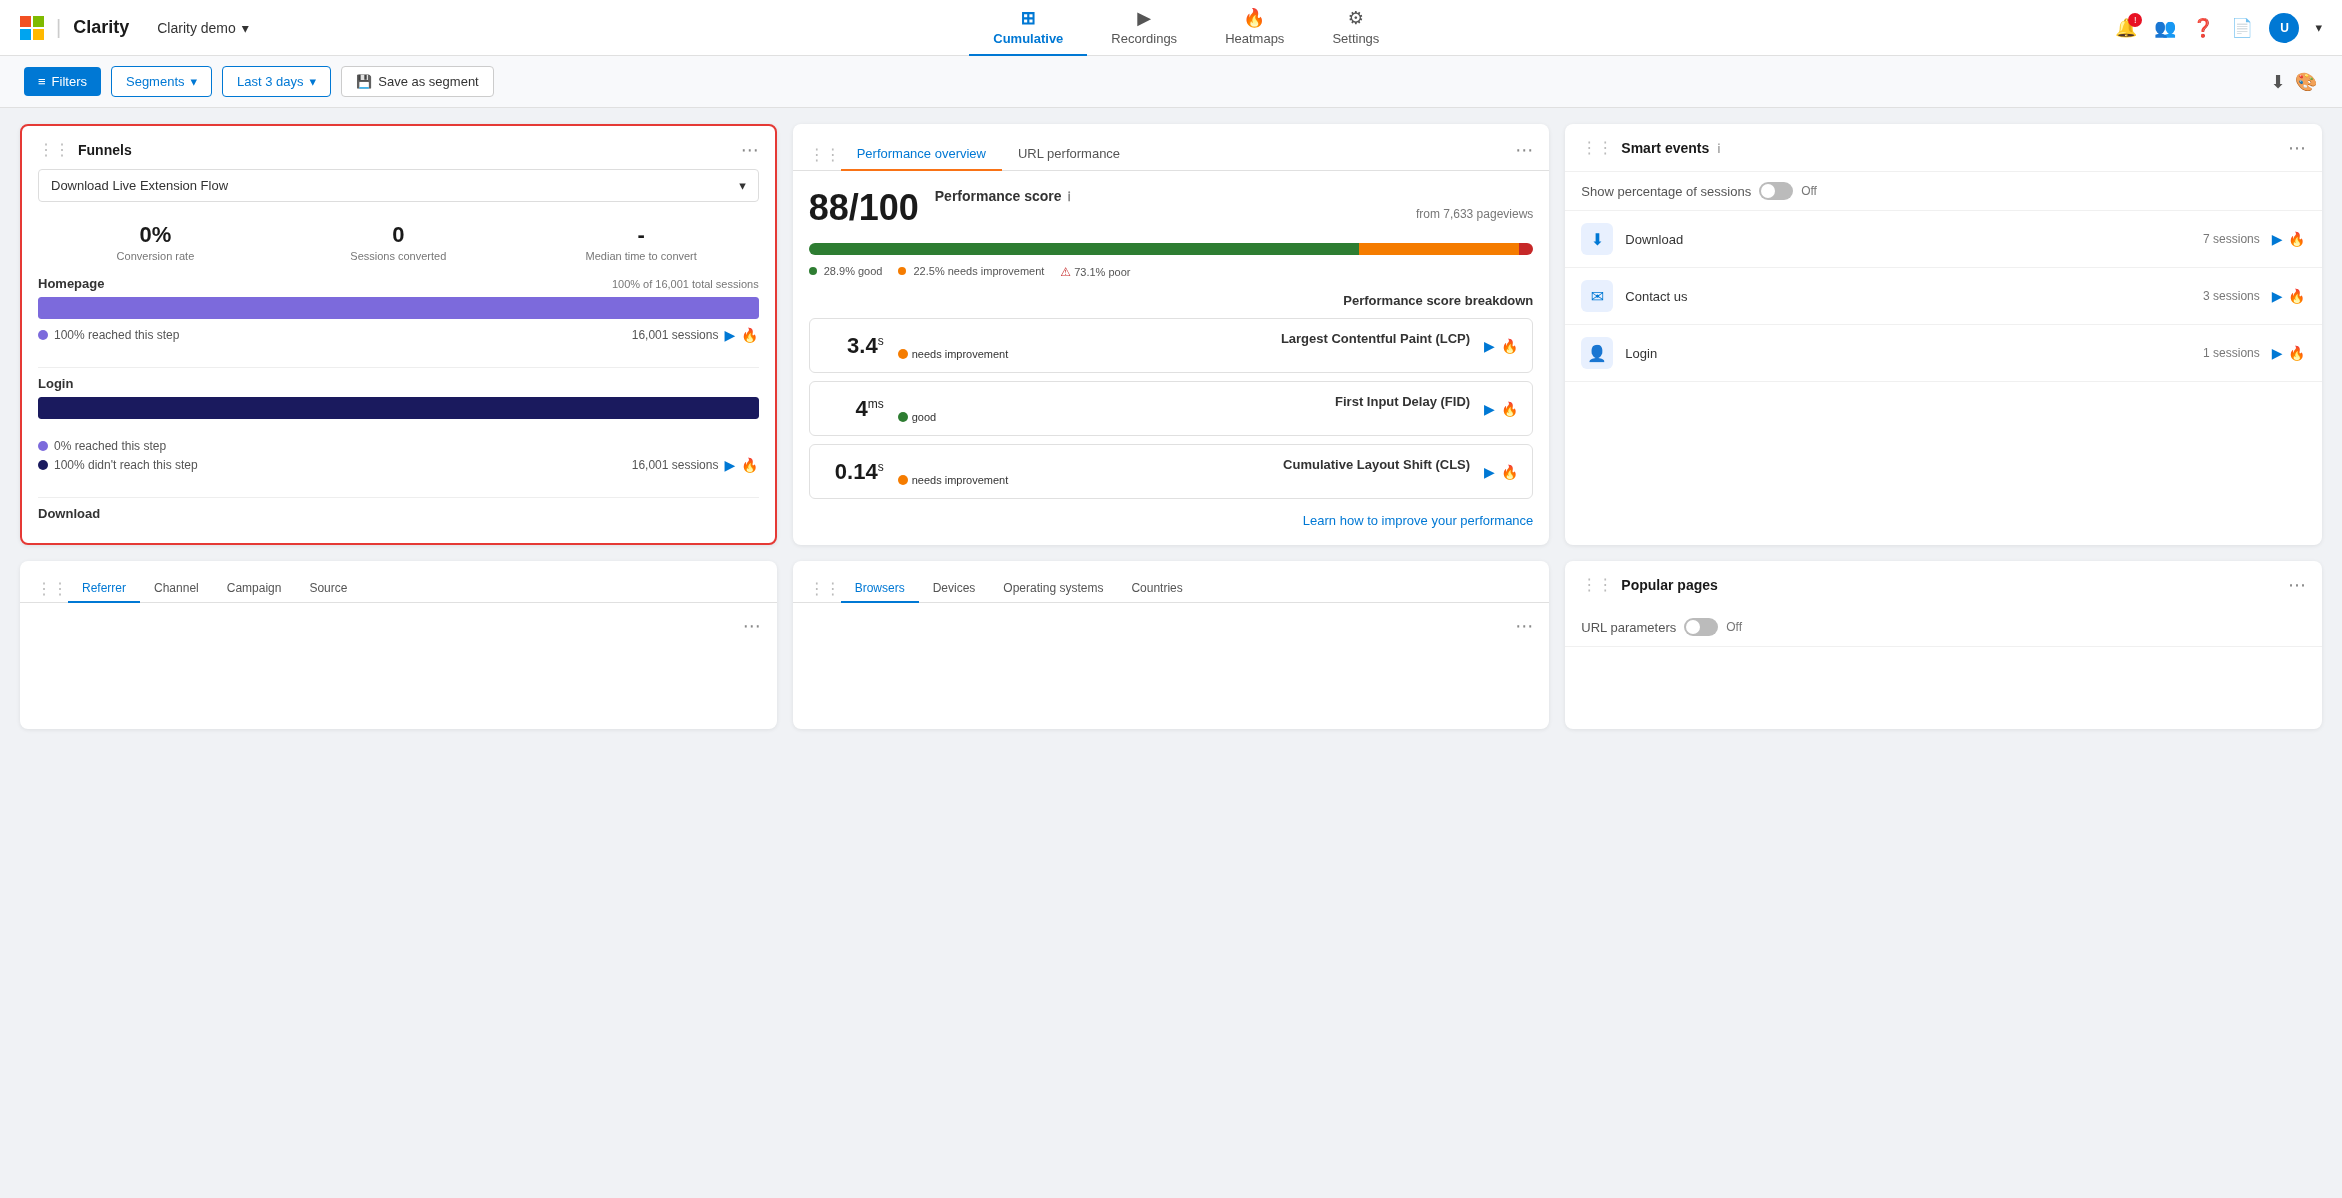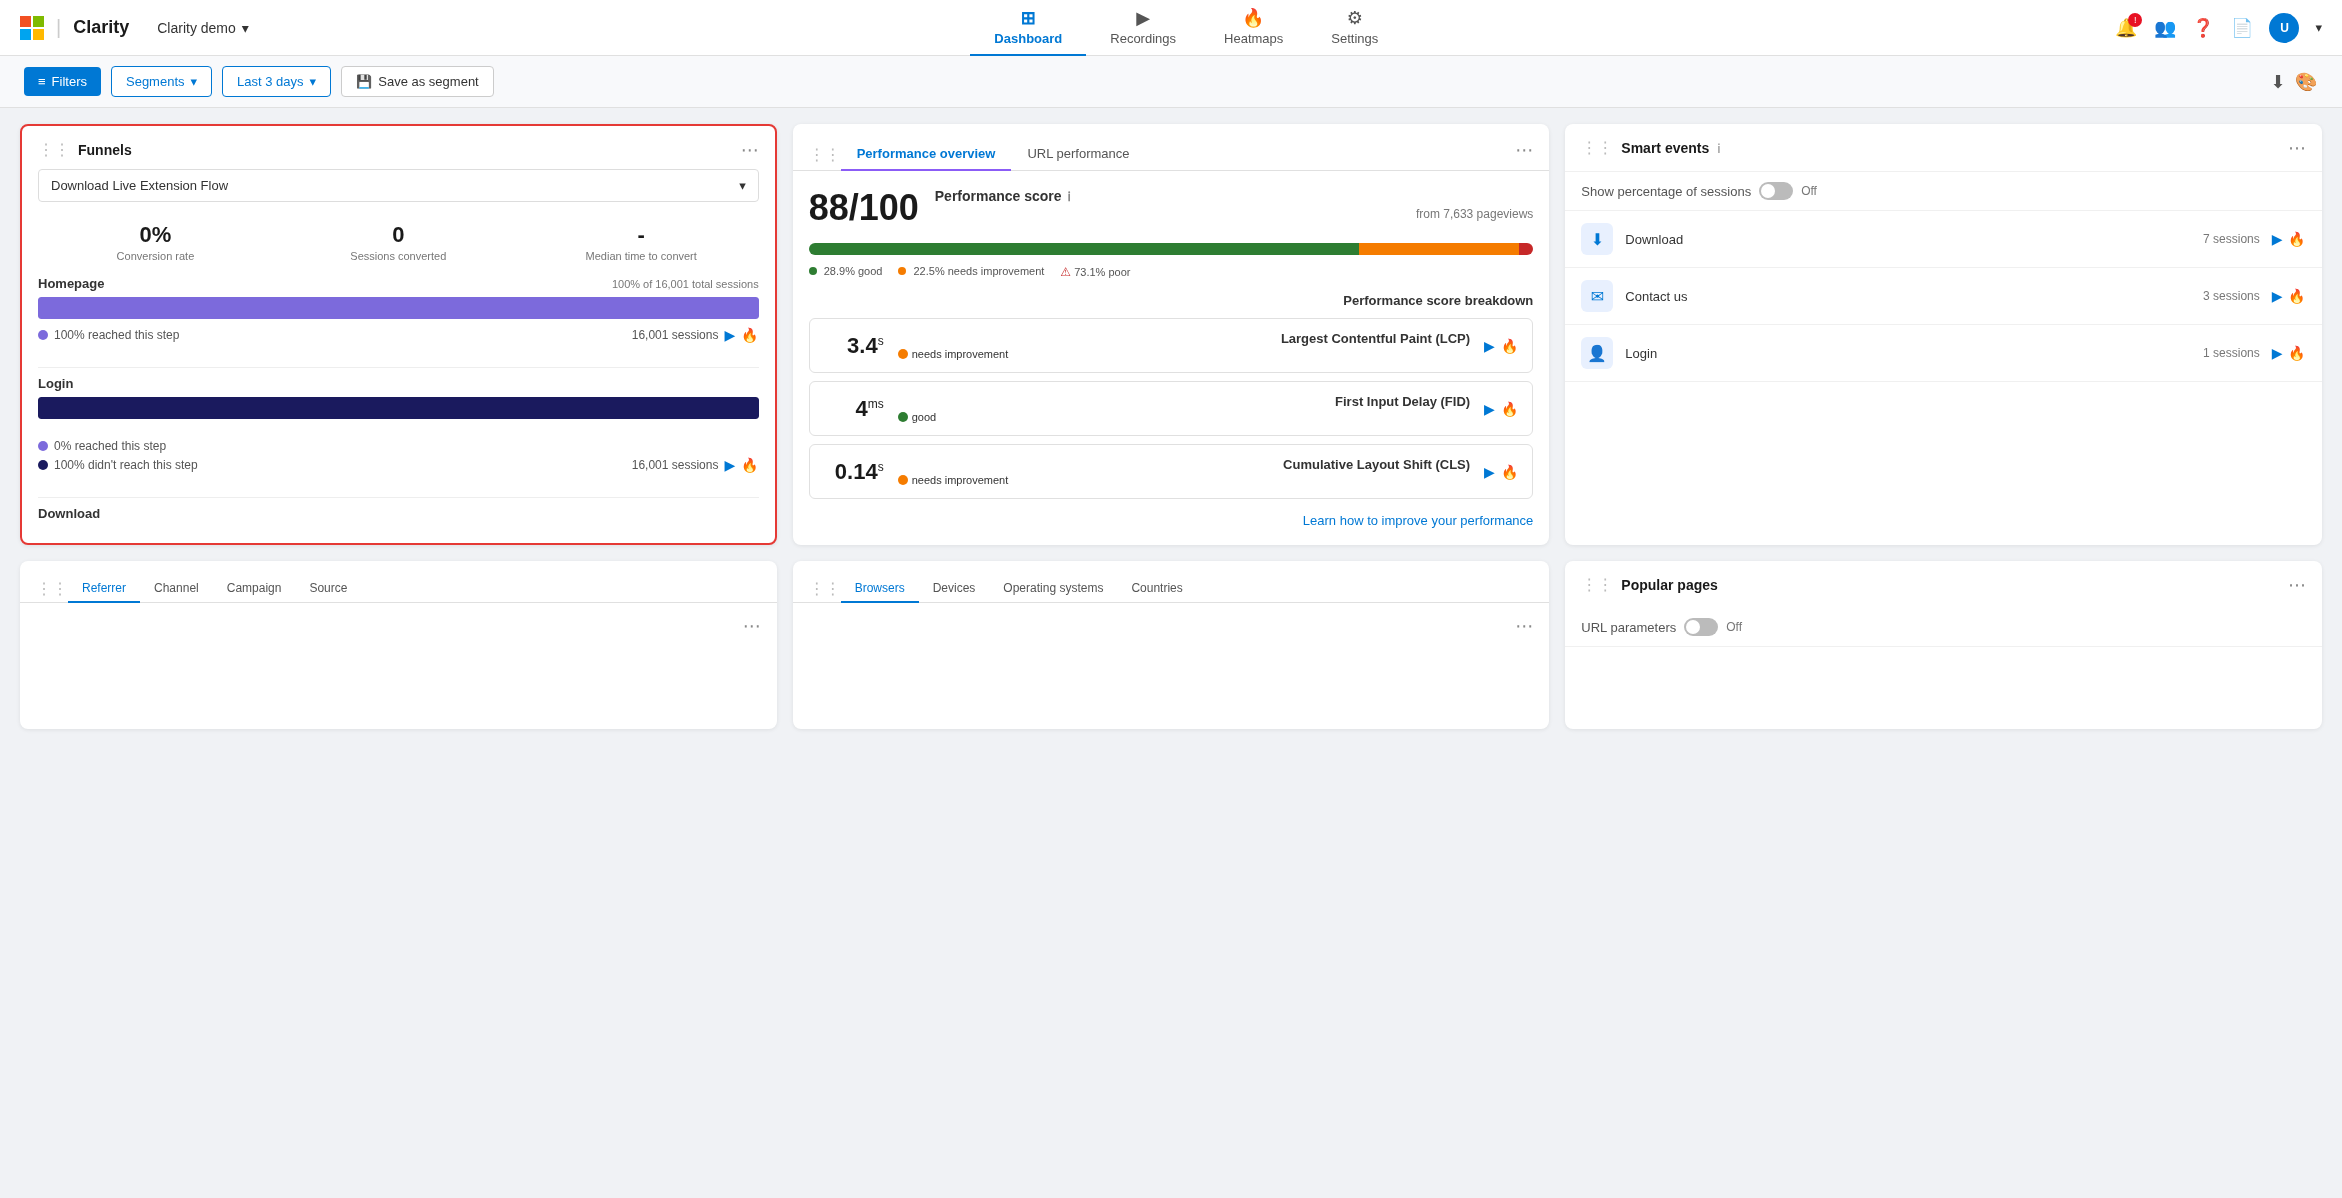--- a/index.html
+++ b/index.html
@@ -332,22 +332,22 @@
       font-size: 13px;
       font-weight: 500;
       padding: 8px 16px;
       cursor: pointer;
       color: #555;
       border-bottom: 2px solid transparent;
       margin-bottom: -1px;
     }
     .tab-item.active {
       color: #0078d4;
-      border-bottom: 2px solid #8b5cf6;
-      font-weight: 700;
+      border-bottom: 2px solid #f97316;
+      font-weight: 400;
     }
     .tab-dots { margin-left: auto; color: #888; font-size: 18px; cursor: pointer; padding-bottom: 8px; }
 
     .perf-body { padding: 16px; text-align: right; }
     .perf-score-row {
       display: flex;
       align-items: flex-start;
       gap: 16px;
       margin-bottom: 14px;
     }
@@ -597,21 +597,21 @@
   </div>
 
   <div class="project-selector">
     <span>Clarity demo</span>
     <span>▾</span>
   </div>
 
   <div class="nav-center">
     <a class="nav-item active">
       <span class="nav-icon">⊞</span>
-      <span>Dashboard</span>
+      <span>Cumulative</span>
     </a>
     <a class="nav-item">
       <span class="nav-icon">▶</span>
       <span>Recordings</span>
     </a>
     <a class="nav-item">
       <span class="nav-icon">🔥</span>
       <span>Heatmaps</span>
     </a>
     <a class="nav-item">

